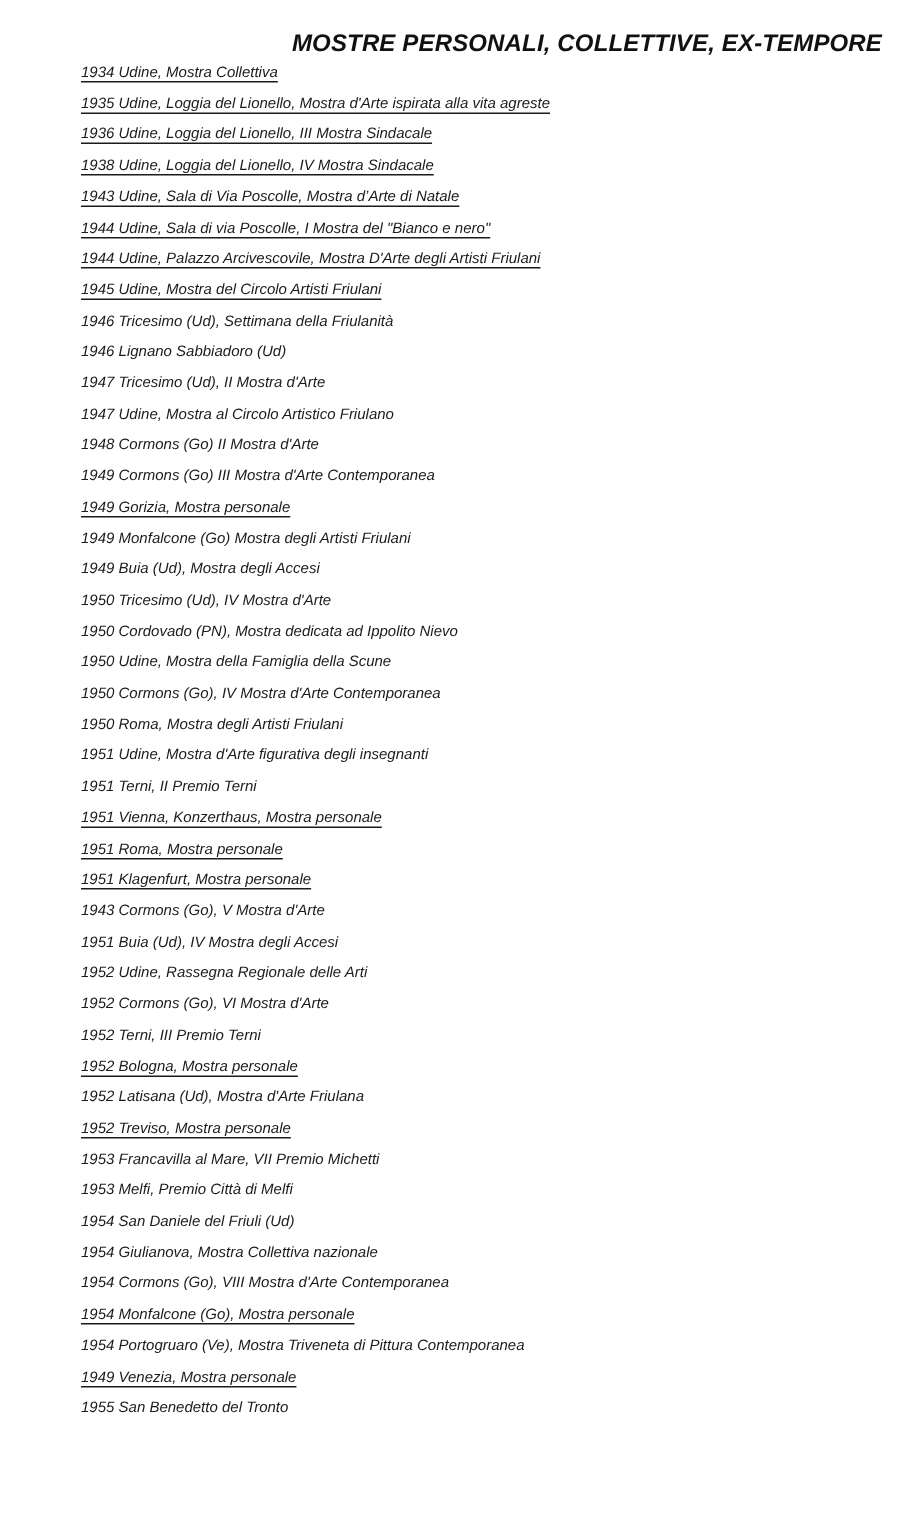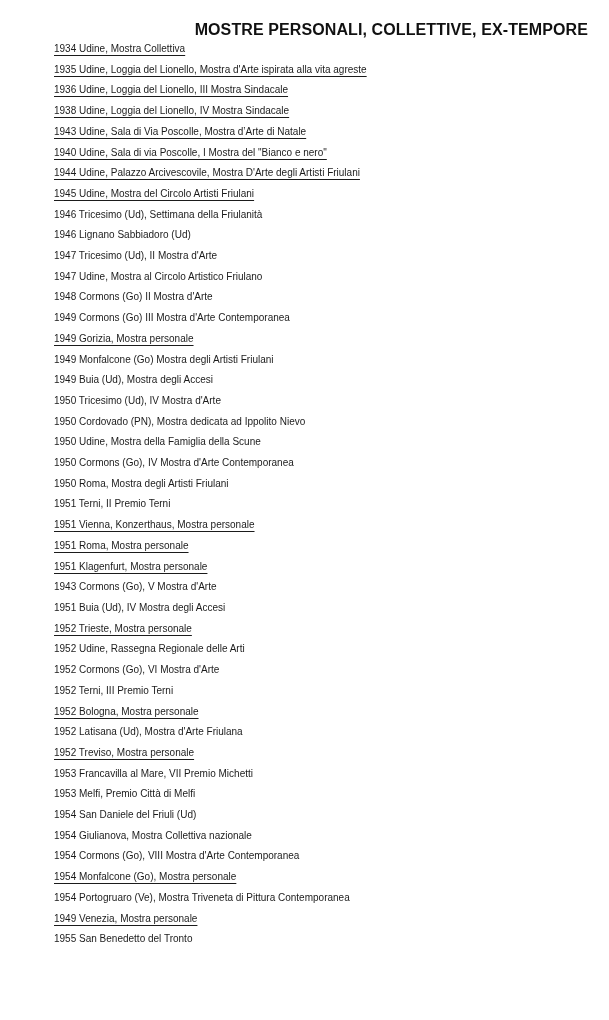--- a/index.html
+++ b/index.html
@@ -13,20 +13,21 @@
     height: 1020px;
     font-family: "Liberation Sans", sans-serif;
     color: #1b1b1b;
     overflow: hidden;
   }
   .page {
     width: 609px;
     height: 1020px;
     background: #ffffff;
     position: relative;
+    font-style: italic;
   }
   .doc-title {
     font-size: 16px;
     font-weight: bold;
     text-align: right;
     padding: 21px 21px 0 0;
     color: #111111;
     white-space: nowrap;
     letter-spacing: 0.1px;
   }
@@ -50,44 +51,44 @@
 <body>
 
 <div class="page">
   <div class="doc-title">MOSTRE PERSONALI, COLLETTIVE, EX-TEMPORE</div>
   <div class="entry-list">
       <div class="entry underlined">1934 Udine, Mostra Collettiva</div>
       <div class="entry underlined">1935 Udine, Loggia del Lionello, Mostra d'Arte ispirata alla vita agreste</div>
       <div class="entry underlined">1936 Udine, Loggia del Lionello, III Mostra Sindacale</div>
       <div class="entry underlined">1938 Udine, Loggia del Lionello, IV Mostra Sindacale</div>
       <div class="entry underlined">1943 Udine, Sala di Via Poscolle, Mostra d’Arte di Natale</div>
-      <div class="entry underlined">1940 Udine, Sala di via Poscolle, I Mostra del "Bianco e nero"</div>
+      <div class="entry underlined">1944 Udine, Sala di via Poscolle, I Mostra del "Bianco e nero"</div>
       <div class="entry underlined">1944 Udine, Palazzo Arcivescovile, Mostra D'Arte degli Artisti Friulani</div>
       <div class="entry underlined">1945 Udine, Mostra del Circolo Artisti Friulani</div>
       <div class="entry">1946 Tricesimo (Ud), Settimana della Friulanità</div>
       <div class="entry">1946 Lignano Sabbiadoro (Ud)</div>
       <div class="entry">1947 Tricesimo (Ud), II Mostra d'Arte</div>
       <div class="entry">1947 Udine, Mostra al Circolo Artistico Friulano</div>
       <div class="entry">1948 Cormons (Go) II Mostra d'Arte</div>
       <div class="entry">1949 Cormons (Go) III Mostra d'Arte Contemporanea</div>
       <div class="entry underlined">1949 Gorizia, Mostra personale</div>
       <div class="entry">1949 Monfalcone (Go) Mostra degli Artisti Friulani</div>
       <div class="entry">1949 Buia (Ud), Mostra degli Accesi</div>
       <div class="entry">1950 Tricesimo (Ud), IV Mostra d'Arte</div>
       <div class="entry">1950 Cordovado (PN), Mostra dedicata ad Ippolito Nievo</div>
       <div class="entry">1950 Udine, Mostra della Famiglia della Scune</div>
       <div class="entry">1950 Cormons (Go), IV Mostra d'Arte Contemporanea</div>
       <div class="entry">1950 Roma, Mostra degli Artisti Friulani</div>
+      <div class="entry">1951 Udine, Mostra d'Arte figurativa degli insegnanti</div>
       <div class="entry">1951 Terni, II Premio Terni</div>
       <div class="entry underlined">1951 Vienna, Konzerthaus, Mostra personale</div>
       <div class="entry underlined">1951 Roma, Mostra personale</div>
       <div class="entry underlined">1951 Klagenfurt, Mostra personale</div>
       <div class="entry">1943 Cormons (Go), V Mostra d'Arte</div>
       <div class="entry">1951 Buia (Ud), IV Mostra degli Accesi</div>
-      <div class="entry underlined">1952 Trieste, Mostra personale</div>
       <div class="entry">1952 Udine, Rassegna Regionale delle Arti</div>
       <div class="entry">1952 Cormons (Go), VI Mostra d'Arte</div>
       <div class="entry">1952 Terni, III Premio Terni</div>
       <div class="entry underlined">1952 Bologna, Mostra personale</div>
       <div class="entry">1952 Latisana (Ud), Mostra d'Arte Friulana</div>
       <div class="entry underlined">1952 Treviso, Mostra personale</div>
       <div class="entry">1953 Francavilla al Mare, VII Premio Michetti</div>
       <div class="entry">1953 Melfi, Premio Città di Melfi</div>
       <div class="entry">1954 San Daniele del Friuli (Ud)</div>
       <div class="entry">1954 Giulianova, Mostra Collettiva nazionale</div>

